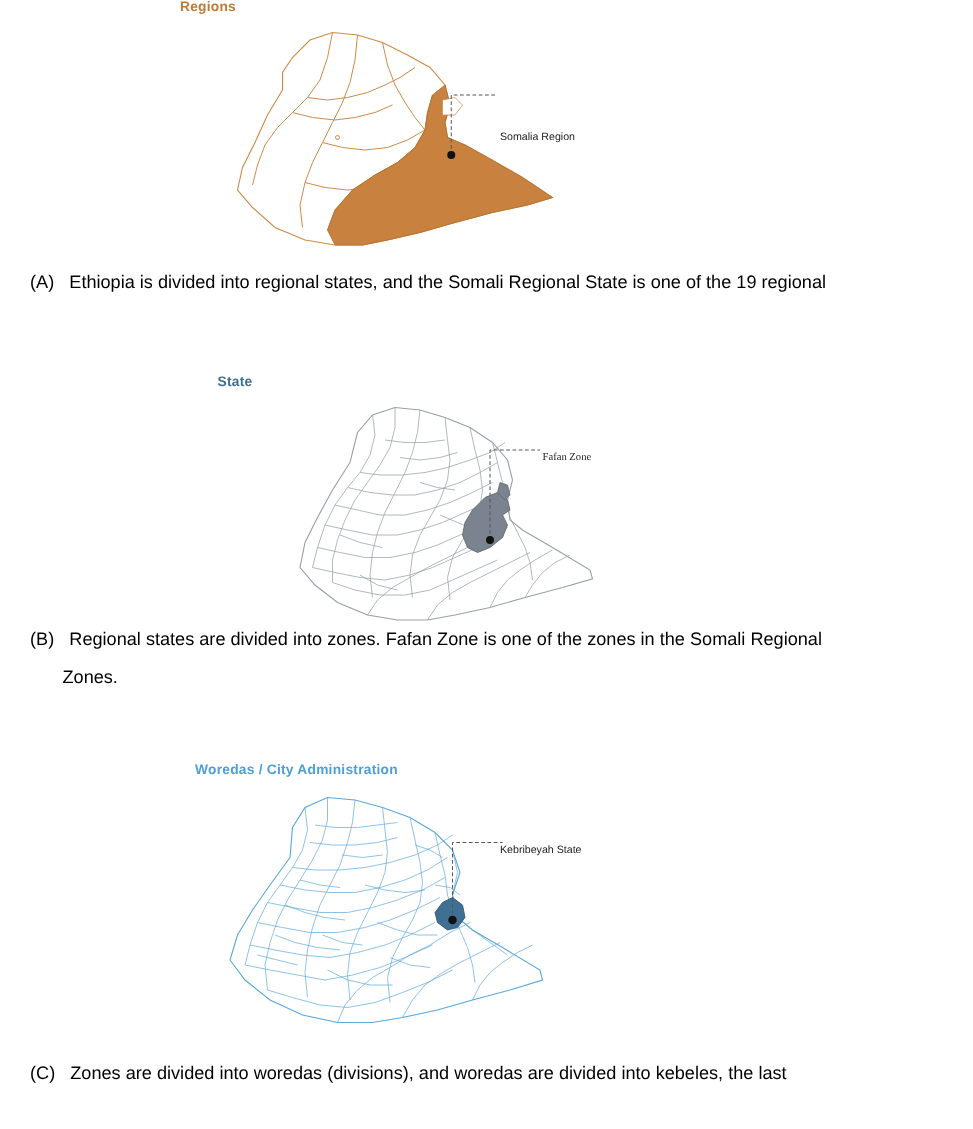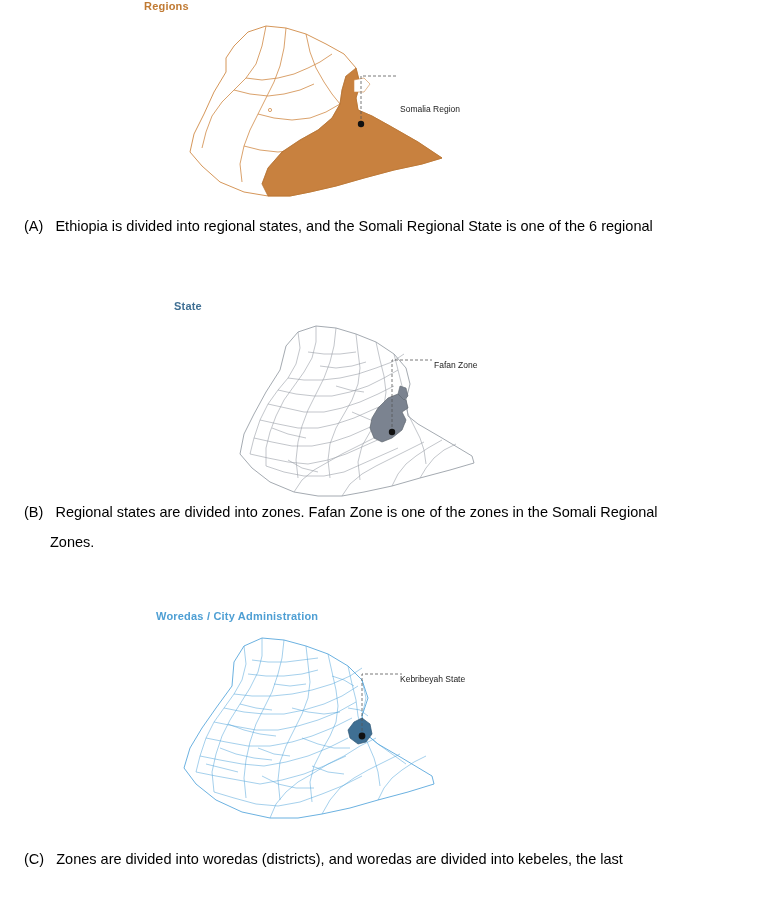--- a/index.html
+++ b/index.html
@@ -39,21 +39,21 @@
   .title-b { color: #3f6f93; left: 152px; top: 300px; }
   .title-c { color: #4e9fd4; left: 134px; top: 610px; }
 
   .callout {
     position: absolute;
     font-size: 8.5px;
     color: #222222;
     white-space: nowrap;
   }
   .callout-a { left: 378px; top: 70px; margin-top: 34px; }
-  .callout-b { left: 412px; top: 360px; }
+  .callout-b { left: 412px; top: 360px; font-family: Liberation Serif, serif; }
   .callout-c { left: 378px; top: 674px; }
 
   .caption {
     font-size: 14.5px;
     line-height: 2.05;
     color: #000000;
     padding-left: 2px;
   }
   .caption .tag {
     font-weight: normal;
@@ -122,21 +122,21 @@
 
         <path class="leader" d="M211,118 L211,70 L246,70"></path>
         <circle class="dot" cx="211" cy="118" r="3.2"></circle>
       </svg>
     </div>
 
     <div class="caption cap-a">
       <span class="cap-line1">
         <span class="tag">(A)</span>
         &nbsp;
-        <span class="cap-text">Ethiopia is divided into regional states, and the Somali Regional State is one of the 6 regional</span>
+        <span class="cap-text">Ethiopia is divided into regional states, and the Somali Regional State is one of the 19 regional</span>
       </span>
     </div>
   </div>
 
   <div class="panel">
     <div class="map-wrap">
       <div class="map-title title-b">State</div>
       <div class="callout callout-b">Fafan Zone</div>
 
       <svg class="svg-b" width="300" height="200" viewBox="0 0 300 200">
@@ -242,18 +242,18 @@
 
         <path class="leader" d="M200,120 L200,58 L240,58"></path>
         <circle class="dot" cx="200" cy="120" r="3.4"></circle>
       </svg>
     </div>
 
     <div class="caption cap-c">
       <span class="cap-line1">
         <span class="tag">(C)</span>
         &nbsp;
-        <span class="cap-text">Zones are divided into woredas (districts), and woredas are divided into kebeles, the last</span>
+        <span class="cap-text">Zones are divided into woredas (divisions), and woredas are divided into kebeles, the last</span>
       </span>
     </div>
   </div>
 
 </div>
 
 </body></html>

